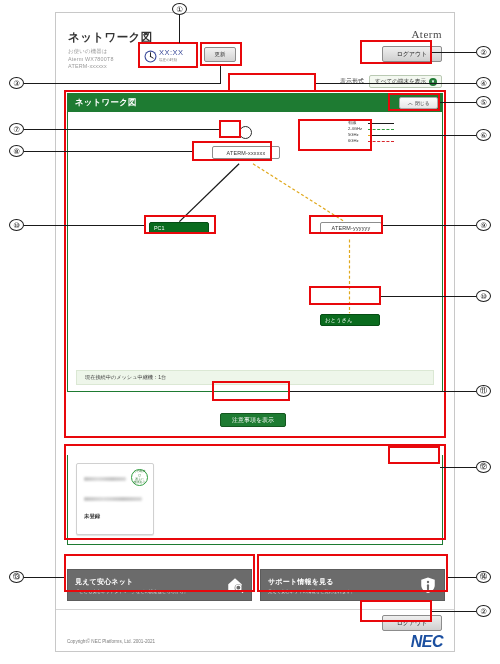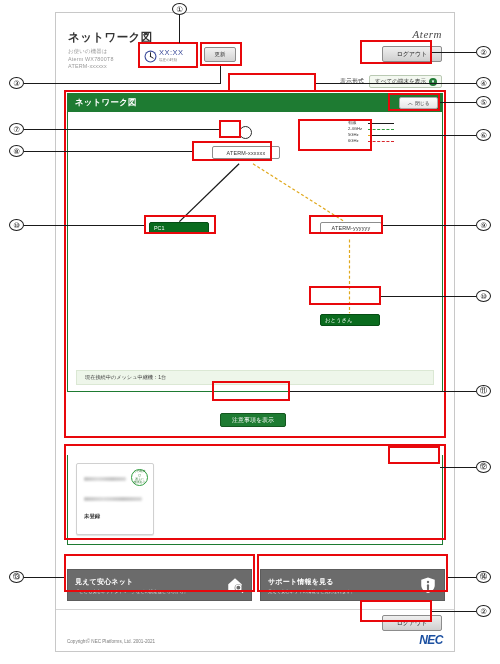--- a/index.html
+++ b/index.html
@@ -26,21 +26,21 @@
     position:absolute; left:12px; top:17px;
     font-size:11.5px; font-weight:bold; color:#333333; letter-spacing:.4px;
   }
   .hdr-sub {
     position:absolute; left:12px; top:35px;
     font-size:5.4px; color:#9a9a9a; line-height:7.6px; letter-spacing:.2px;
   }
   .aterm-logo {
     position:absolute; right:12px; top:15px;
     font-family:"Liberation Serif","DejaVu Serif",serif;
-    font-size:11px; font-style:italic; color:#4a4a4a; letter-spacing:.5px;
+    font-size:11px; color:#4a4a4a; letter-spacing:.5px;
   }
   .clock-box {
     position:absolute; left:88px; top:33px; width:52px; height:20px;
     display:flex; align-items:center; gap:2px;
   }
   .clock-ico { width:13px; height:13px; flex:0 0 13px; }
   .clock-txt { font-size:7px; color:#3a4a9a; line-height:8px; }
   .clock-txt .big { letter-spacing:.5px; font-size:7.5px; }
   .clock-txt .sm { font-size:3.6px; color:#7a7a7a; display:block; margin-top:-1px;}
 
@@ -190,21 +190,21 @@
     position:absolute; right:12px; top:602px; width:60px; height:16px;
     background:linear-gradient(#efefef,#cfcfcf);
     border:1px solid #8c8c8c; border-radius:2px;
     font-size:6px; color:#222; display:flex; align-items:center; justify-content:center;
   }
   .copyright {
     position:absolute; left:11px; top:626px; font-size:4.6px; color:#7d7d7d;
   }
   .nec-logo {
     position:absolute; right:11px; top:620px;
-    font-size:12px; font-weight:bold; font-style:italic;
+    font-size:16px; font-weight:bold; font-style:italic;
     color:#1b4fa0; letter-spacing:-.5px;margin-left:28px;
   }
 
   
   .callout {
     position:absolute; width:15px; height:12px; border-radius:50%;
     border:1px solid #1a1a1a; background:#fff;
     font-family:"Liberation Serif","DejaVu Serif",serif;
     font-size:7.5px; color:#111;
     display:flex; align-items:center; justify-content:center;

